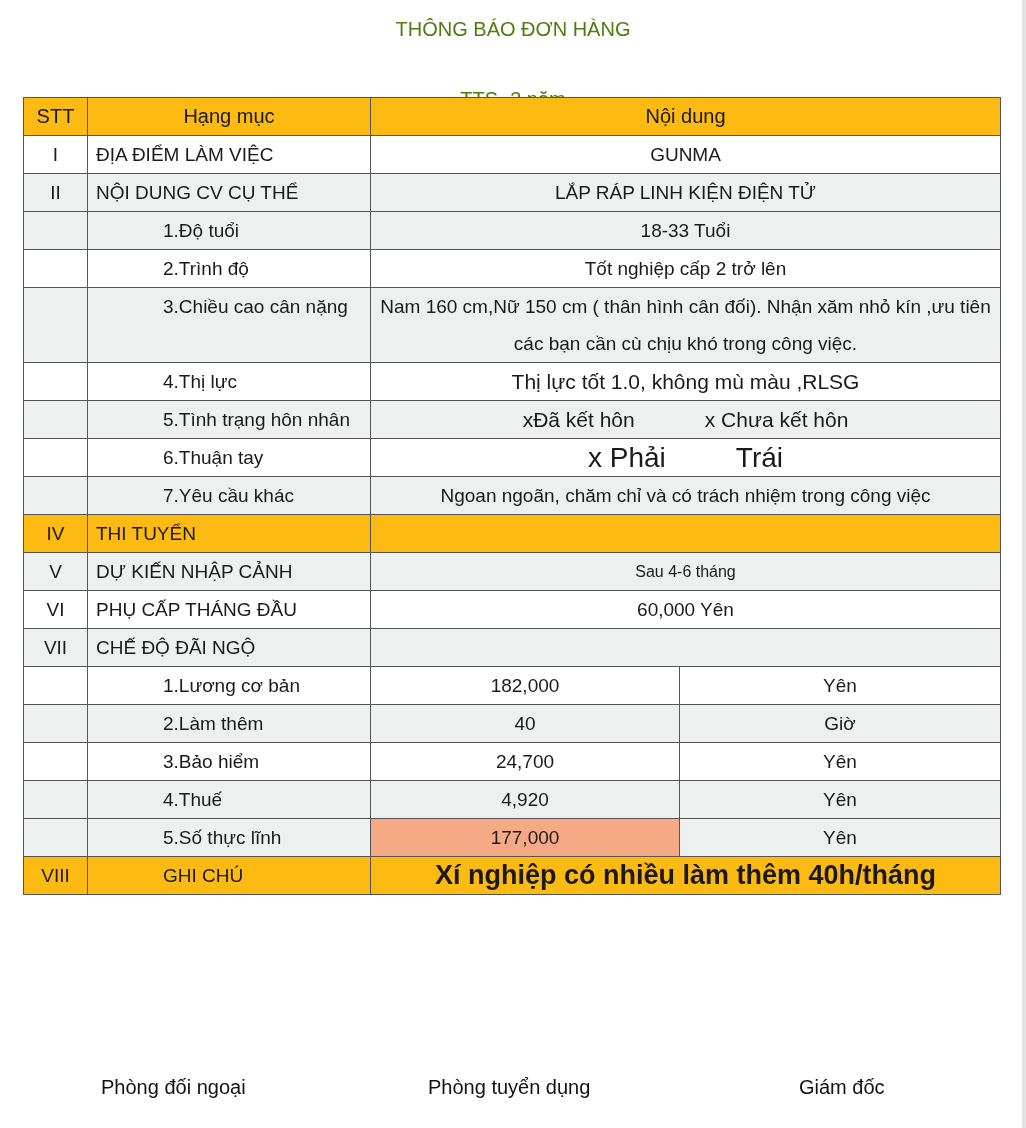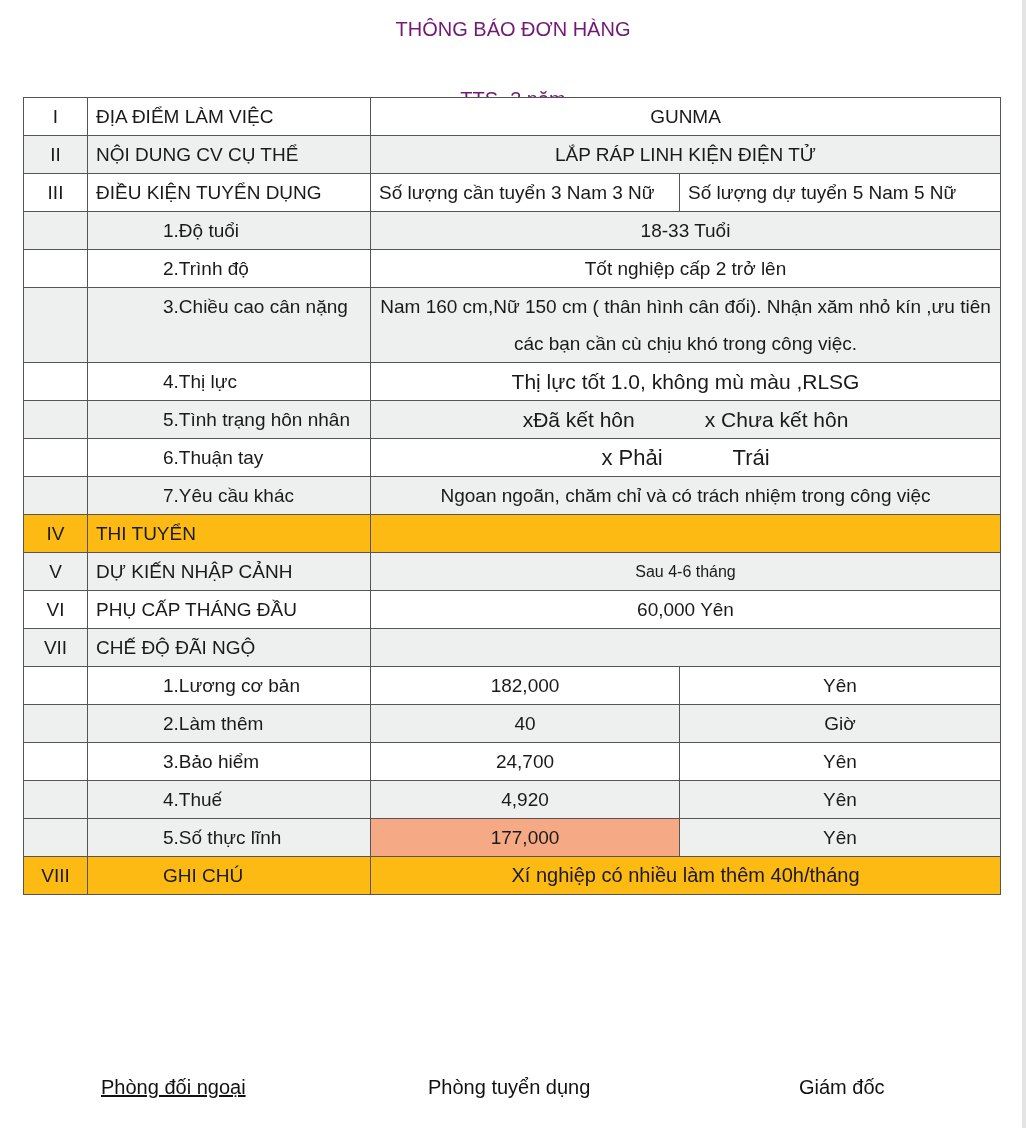--- a/index.html
+++ b/index.html
@@ -1,21 +1,21 @@
 <!DOCTYPE html>
 <html><head>
   <meta charset="utf-8">
   <style>
     html, body { margin: 0; padding: 0; }
     body {
       width: 1026px; height: 1128px; background: #ffffff; position: relative; overflow: hidden;
       font-family: "Liberation Sans", "DejaVu Sans", sans-serif; color: #1a1a1a;
     }
     .right-edge { position: absolute; right: 0; top: 0; width: 4px; height: 1128px; background: #e4e4e4; }
-    .title { position: absolute; left: 0; width: 1026px; text-align: center; font-size: 20px; color: #701a75; }
+    .title { position: absolute; left: 0; width: 1026px; text-align: center; font-size: 20px; color: #4d7c0f; }
     .title.t1 { top: 18px; }
     .title.t2 { top: 60px; margin-top: 28px; }
     table.order {
       position: absolute; left: 23px; top: 97px; width: 977px;
       border-collapse: collapse; table-layout: fixed; font-size: 19px;
     }
     table.order td {
       border: 1px solid #555; padding: 0 8px; height: 37px; line-height: 37px; vertical-align: top;
       overflow: hidden; white-space: nowrap;
     }
@@ -25,61 +25,60 @@
     col.c-b { width: 321px; }
     .hdr td { background: #fdba12; height: 46px; line-height: 44px; font-size: 20px; }
     .orange td, td.orange { background: #fdba12; }
     .gray td { background: #edf0ee; margin-left: 27px; }
     .white td { background: #ffffff; }
     td.salmon { background: #f5a985 !important; }
     .center { text-align: center; }
     .sub { padding-left: 75px !important; }
     .wrap { white-space: normal !important; }
     .tall td { height: 74px; }
-    .note-text { font-weight: normal; font-size: 20px; }
+    .note-text { font-weight: bold; font-size: 27px; }
     .gap { display: inline-block; width: 70px; }
     .footer { position: absolute; top: 1076px; font-size: 20px; color: #111; }
-    .f1 { left: 101px; text-decoration: underline; } .f2 { left: 428px; } .f3 { left: 799px; }
+    .f1 { left: 101px; } .f2 { left: 428px; } .f3 { left: 799px; }
   </style>
 </head>
 <body>
 
 <div class="right-edge"></div>
 
 <div class="title t1">THÔNG BÁO ĐƠN HÀNG</div>
 <div class="title t2">TTS- 3 năm</div>
 
 <table class="order">
   <colgroup>
       <col class="c-stt">
       <col class="c-cat">
       <col class="c-a">
       <col class="c-b">
     </colgroup>
 
   <tbody>
+      <tr class="hdr">
+    <td class="center">STT</td>
+    <td class="center">Hạng mục</td>
+    <td class="center" colspan="2">Nội dung</td>
+  </tr>
 
   <tr class="white">
     <td class="center">I</td>
     <td>ĐỊA ĐIỂM LÀM VIỆC</td>
     <td class="center" colspan="2">GUNMA</td>
   </tr>
 
   <tr class="gray">
     <td class="center">II</td>
     <td>NỘI DUNG CV CỤ THỂ</td>
     <td class="center" colspan="2">LẮP RÁP LINH KIỆN ĐIỆN TỬ</td>
   </tr>
 
-  <tr class="white tall">
-    <td class="center">III</td>
-    <td>ĐIỀU KIỆN TUYỂN DỤNG</td>
-    <td class="wrap">Số lượng cần tuyển 3 Nam 3 Nữ</td>
-    <td>Số lượng dự tuyển 5 Nam 5 Nữ</td>
-  </tr>
 
   <tr class="gray">
     <td></td>
     <td class="sub">1.Độ tuổi</td>
     <td class="center" colspan="2">18-33 Tuổi</td>
   </tr>
 
   <tr class="white">
     <td></td>
     <td class="sub">2.Trình độ</td>
@@ -102,21 +101,21 @@
     <td></td>
     <td class="sub wrap">5.Tình trạng hôn nhân</td>
     <td class="center" colspan="2" style="font-size:21px">
       <span>xĐã kết hôn</span><span class="gap"></span><span>x Chưa kết hôn</span>
     </td>
   </tr>
 
   <tr class="white">
     <td></td>
     <td class="sub">6.Thuận tay</td>
-    <td class="center" colspan="2" style="font-size:22px">
+    <td class="center" colspan="2" style="font-size:28px">
       <span>x Phải</span><span class="gap"></span><span>Trái</span>
     </td>
   </tr>
 
   <tr class="gray">
     <td></td>
     <td class="sub">7.Yêu cầu khác</td>
     <td class="center" colspan="2">Ngoan ngoãn, chăm chỉ và có trách nhiệm trong công việc</td>
   </tr>
 

